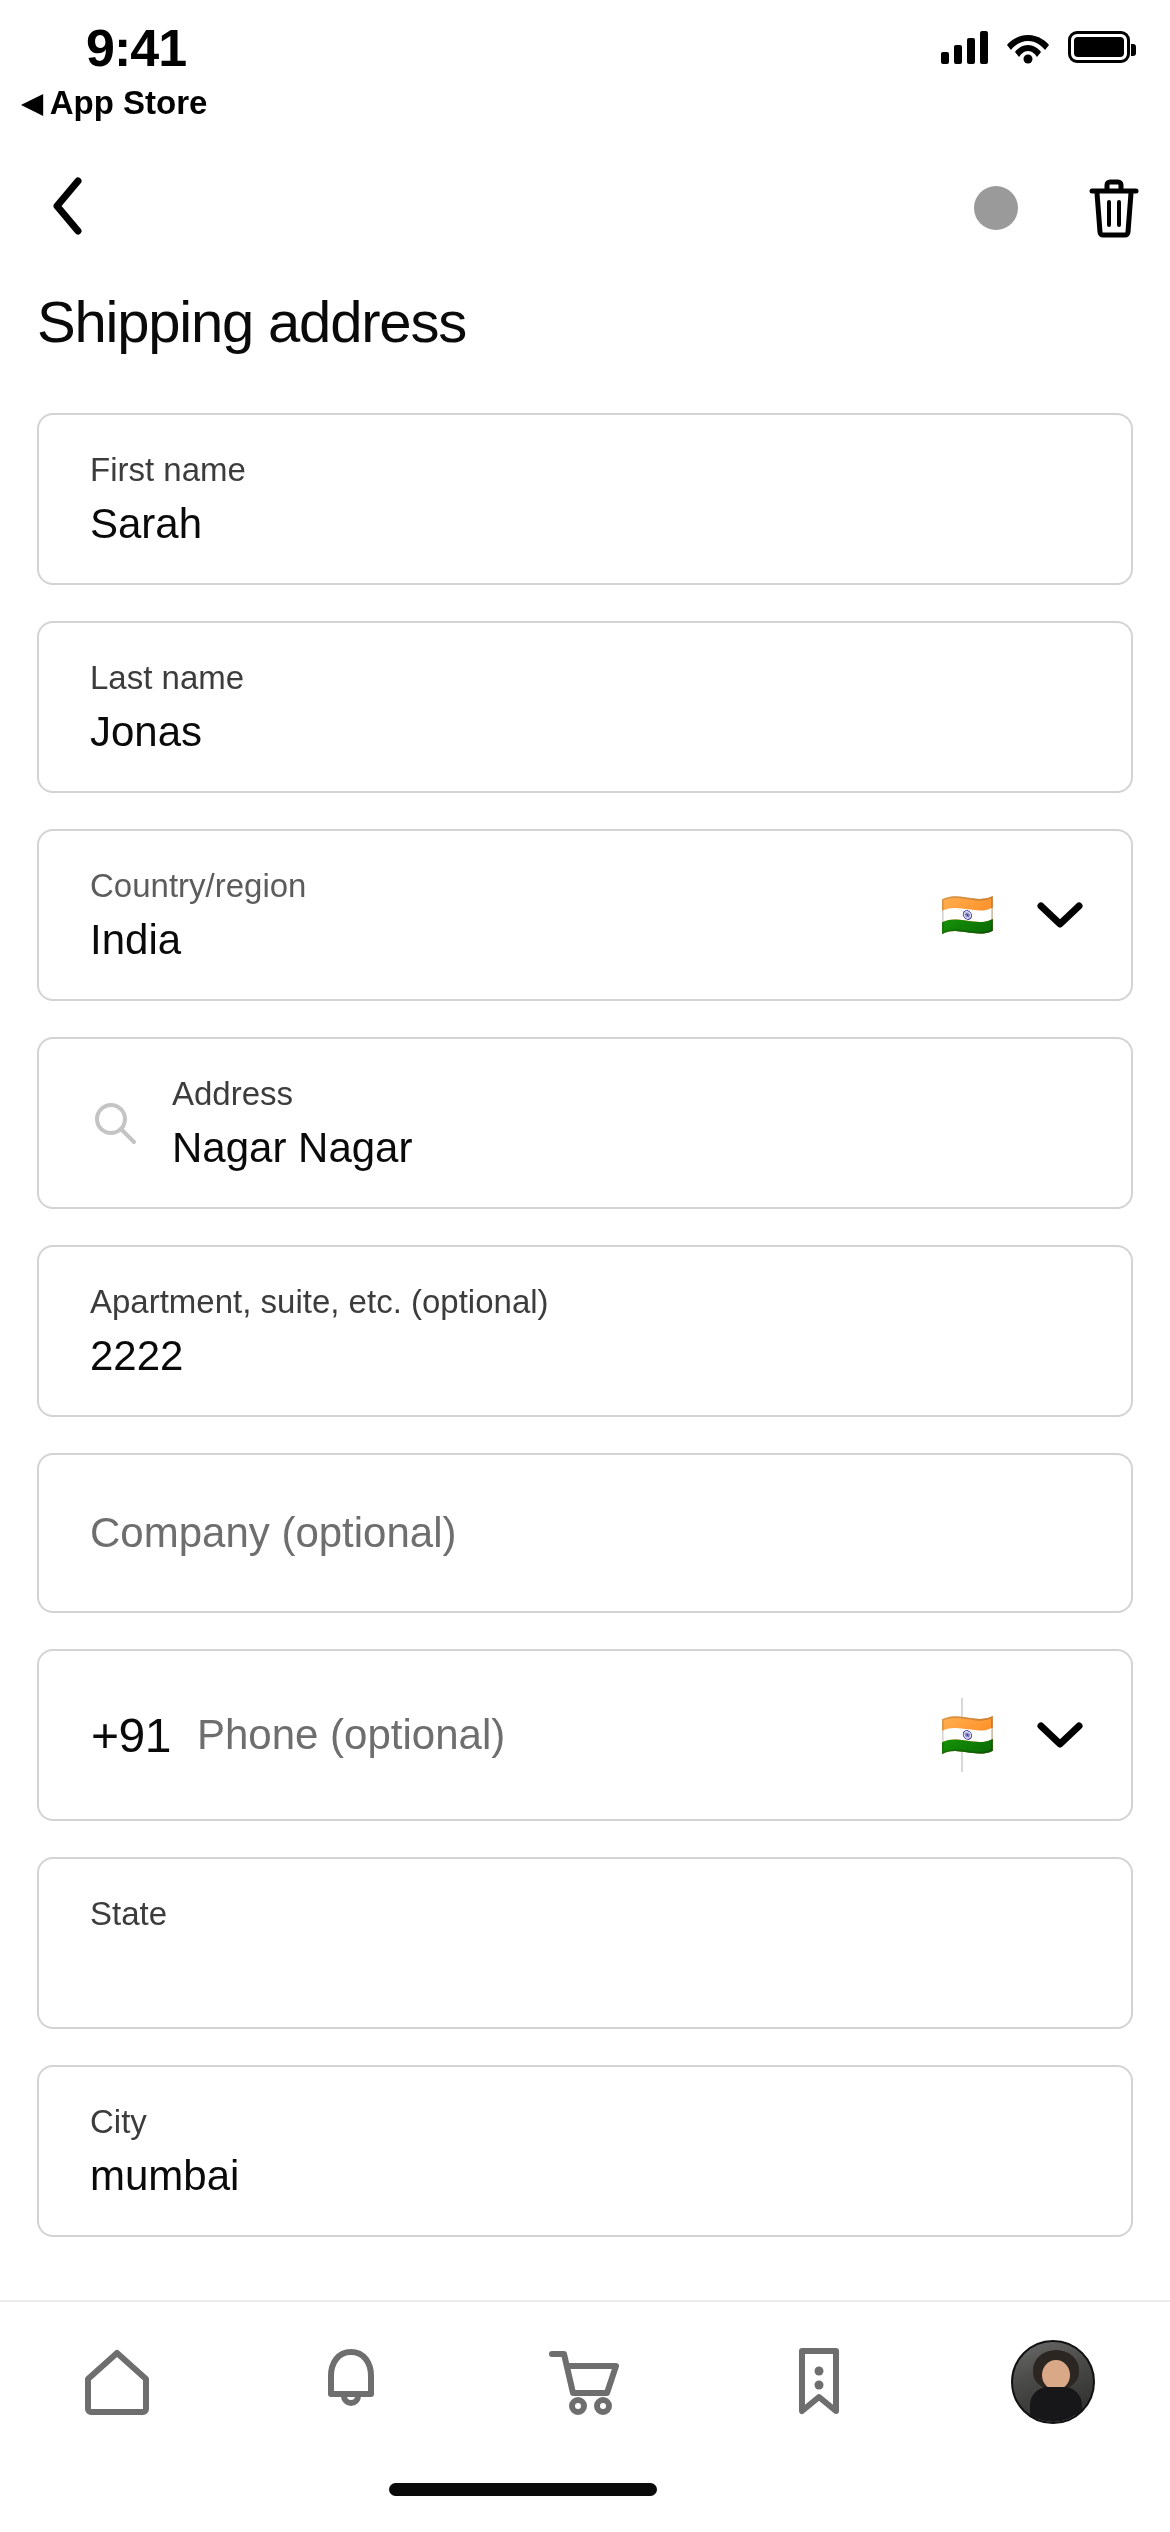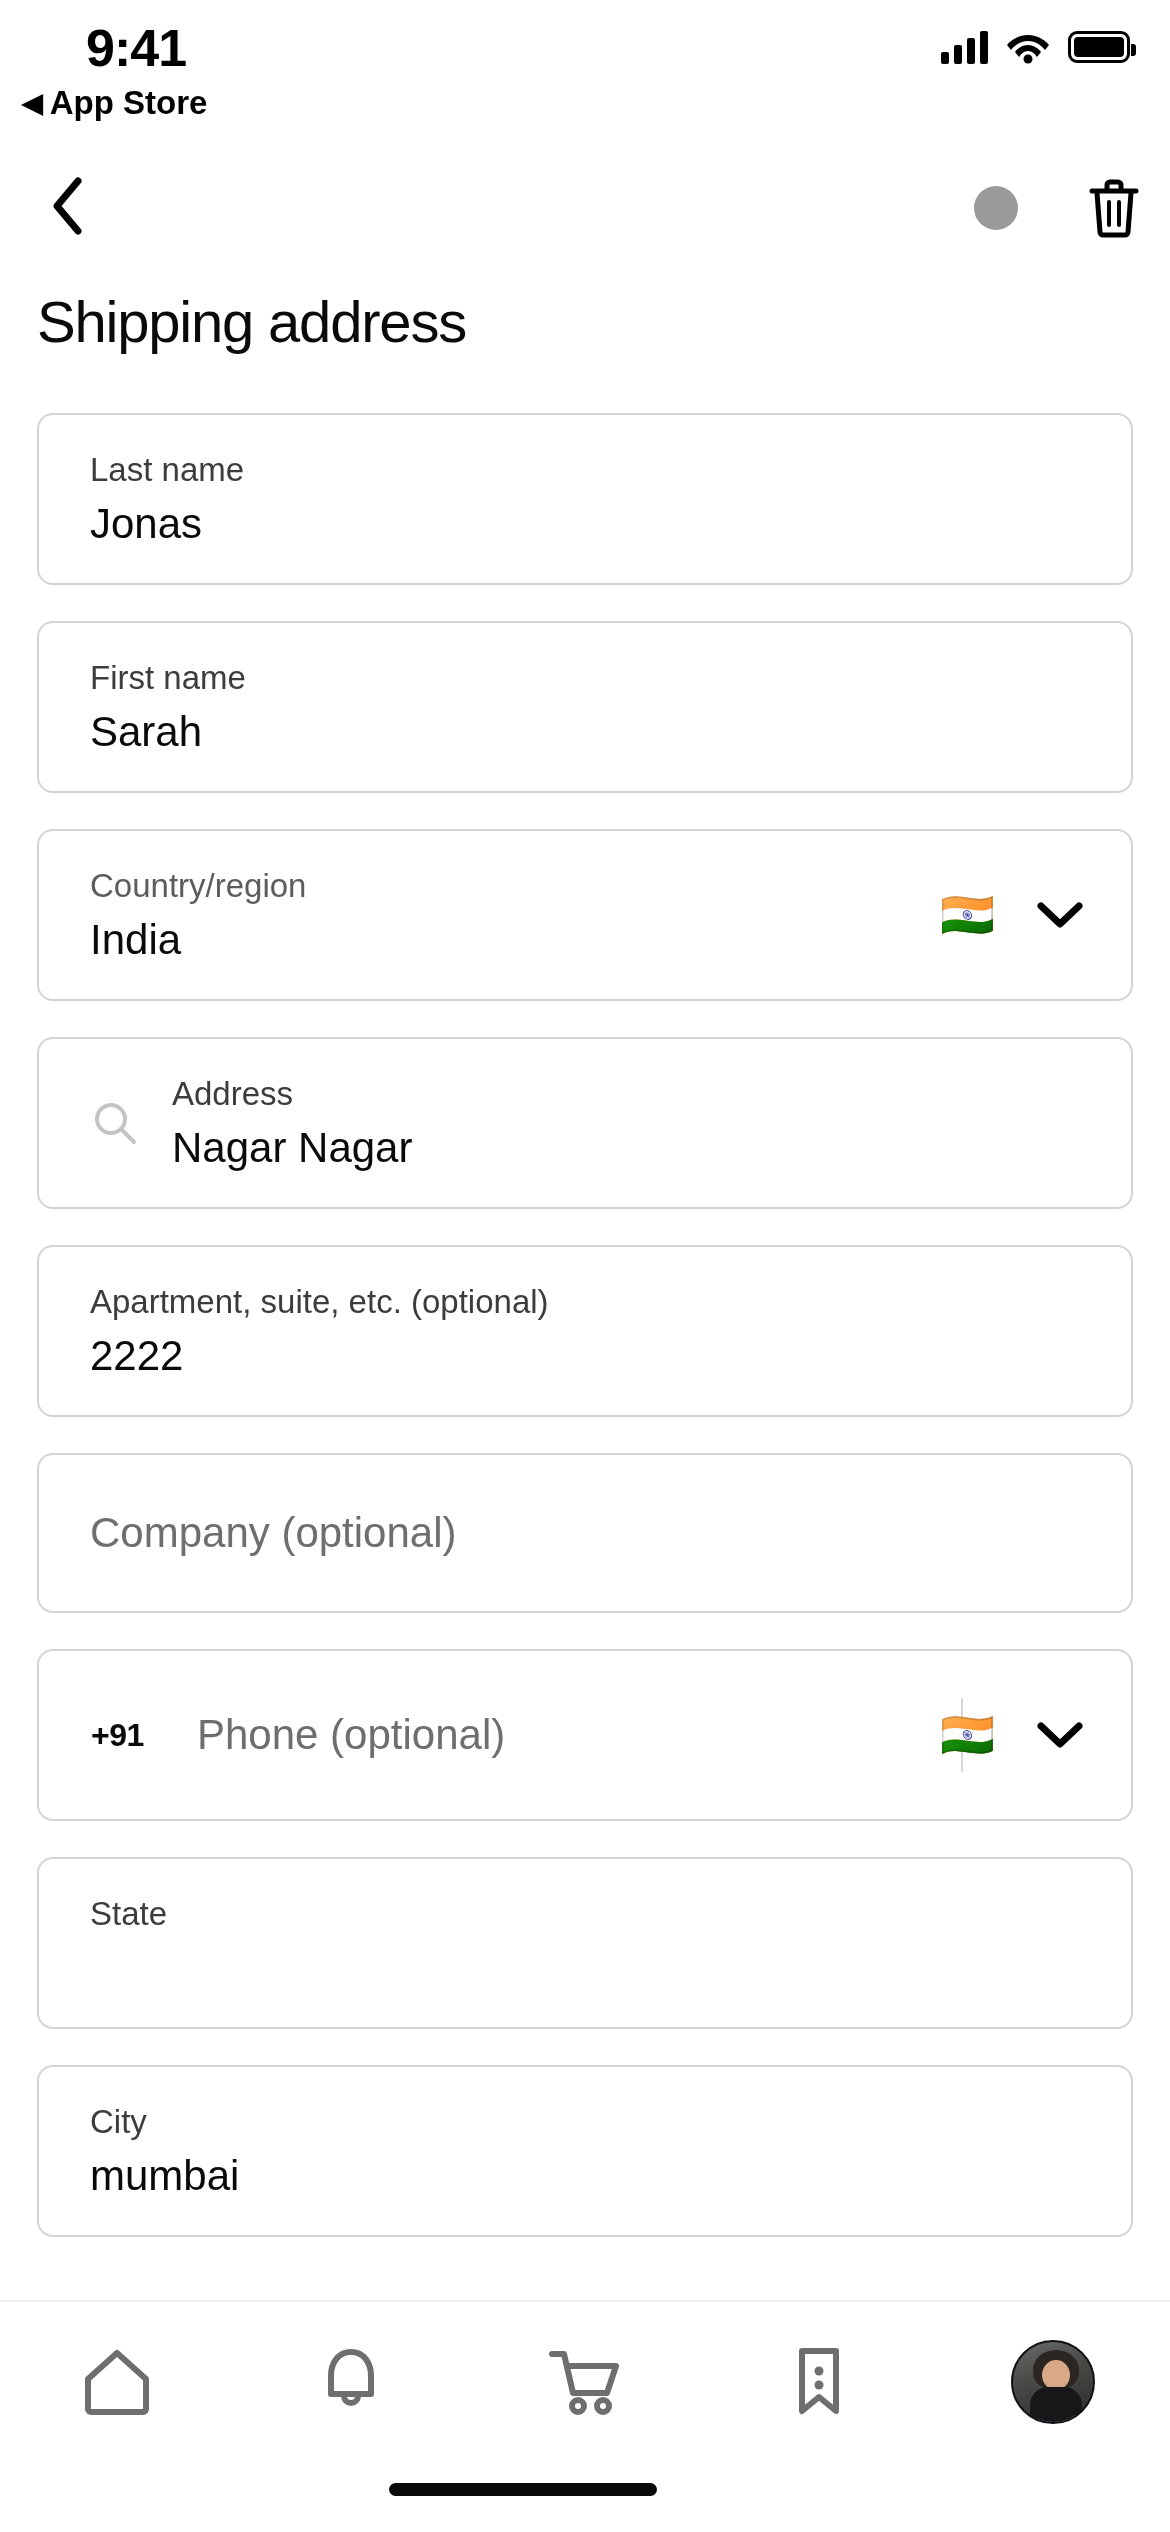--- a/index.html
+++ b/index.html
@@ -92,21 +92,21 @@
   
   .f-search { position:absolute; left:52px; top:50%; transform:translateY(-50%); }
   .f-search svg { display:block; }
   .field.has-search .f-label { left:133px; }
   .field.has-search .f-value { left:133px; }
 
   
   .field.phone-row { height:172px; }
   .ph-code {
     position:absolute; left:52px; top:50%; transform:translateY(-50%);
-    font-size:32px; font-weight:700; color:#0a0a0a; letter-spacing:-0.5px;
+    font-size:48px; font-weight:400; color:#0a0a0a; letter-spacing:-0.5px;
   }
   .ph-placeholder {
     position:absolute; left:158px; top:50%; transform:translateY(-50%);
     font-size:42px; color:#6e6e6e;
   }
   .ph-divider {
     position:absolute; right:168px; top:50%; transform:translateY(-50%);
     width:2px; height:74px; background:#d8d8d8;
   }
 
@@ -197,27 +197,27 @@
         </span>
       </div>
     </div>
   </div>
 
   <div class="page-title">Shipping address</div>
 
   <div class="form">
 
     <div class="field h-tall">
+      <div class="f-label">First name</div>
+      <div class="f-value" placeholder="First name">Sarah</div>
+    </div>
+
+    <div class="field h-tall">
       <div class="f-label">Last name</div>
       <div class="f-value" placeholder="Last name">Jonas</div>
-    </div>
-
-    <div class="field h-tall">
-      <div class="f-label">First name</div>
-      <div class="f-value" placeholder="First name">Sarah</div>
     </div>
 
     <div class="field h-tall">
       <div class="f-label muted">Country/region</div>
       <div class="f-value">India</div>
       <div class="f-trailing">
         <span class="flag">🇮🇳</span>
         <span class="chev">
           <svg width="46" height="28" viewBox="0 0 46 28">
             <path d="M4 5 L23 23 L42 5" fill="none" stroke="#000" stroke-width="7" stroke-linecap="round" stroke-linejoin="round"></path>

